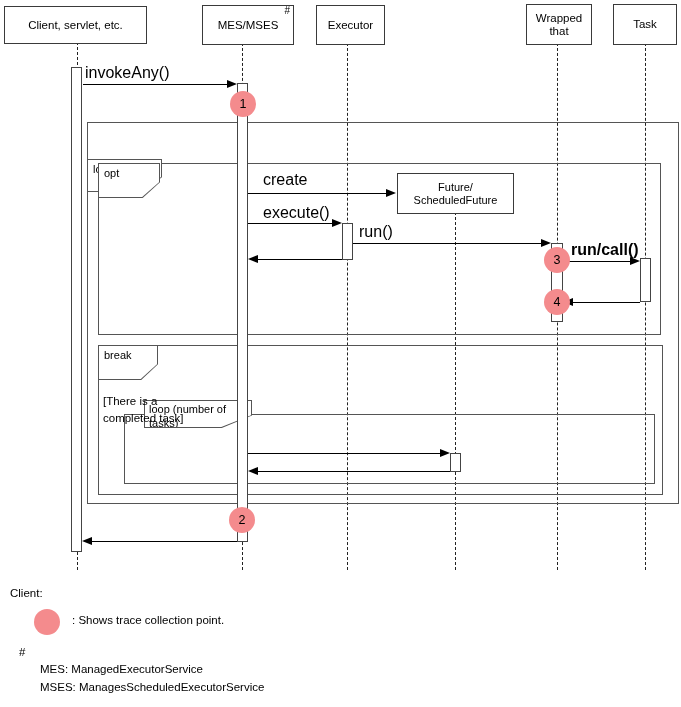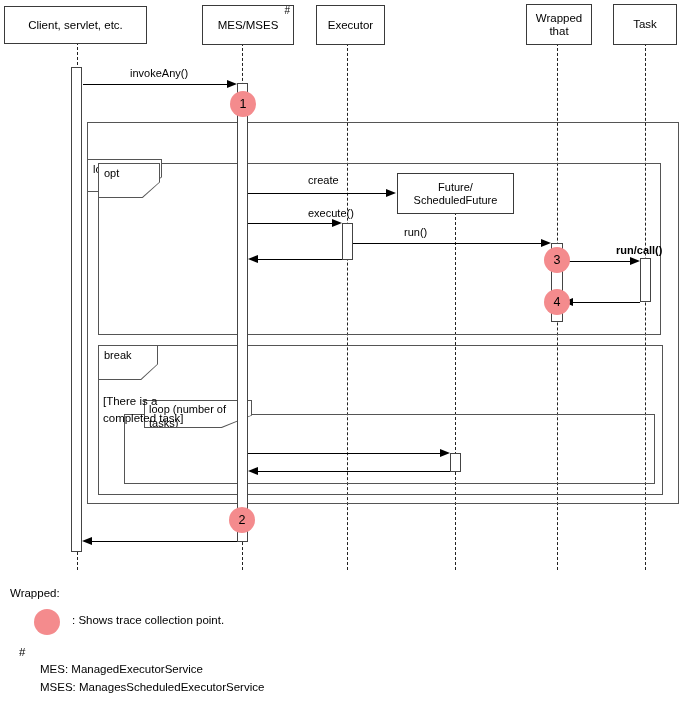--- a/index.html
+++ b/index.html
@@ -21,21 +21,21 @@
               font-size:11px;line-height:14px;padding:2px 5px;box-sizing:border-box;
               white-space:pre-line;}
   
   .act{position:absolute;background:#fff;border:1px solid #444;box-sizing:border-box;z-index:4;}
   
   .msg-line{position:absolute;height:0;border-top:1px solid #000;z-index:5;}
   .arrow-r{position:absolute;width:0;height:0;border-top:4.5px solid transparent;
            border-bottom:4.5px solid transparent;border-left:10px solid #000;z-index:5;}
   .arrow-l{position:absolute;width:0;height:0;border-top:4.5px solid transparent;
            border-bottom:4.5px solid transparent;border-right:10px solid #000;z-index:5;}
-  .msg-label{position:absolute;font-size:11px;line-height:14px;z-index:5;white-space:pre-line;margin-left:45px;}
+  .msg-label{position:absolute;font-size:16px;line-height:14px;z-index:5;white-space:pre-line;}
   .guard{position:absolute;font-size:11.5px;line-height:17px;z-index:5;white-space:pre-line;}
   
   .trace{position:absolute;width:26px;height:26px;border-radius:50%;z-index:6;
          display:flex;align-items:center;justify-content:center;font-size:12.5px;}
   
   .obj-box{position:absolute;border:1px solid #3a3a3a;background:#fff;z-index:4;
            display:flex;align-items:center;justify-content:center;text-align:center;
            font-size:11px;line-height:13px;white-space:pre-line;}
   .legend-text{position:absolute;font-size:11.5px;z-index:5;white-space:nowrap;}
 </style>
@@ -143,20 +143,20 @@
   <div class="trace" style="left: 229px; top: 507px; background-color: rgb(244, 139, 141);">
     <span>2</span>
   </div>
   <div class="trace" style="left: 544px; top: 247px; background-color: rgb(244, 139, 141);">
     <span>3</span>
   </div>
   <div class="trace" style="left: 544px; top: 289px; background-color: rgb(244, 139, 141);">
     <span>4</span>
   </div>
 
-  <div class="legend-text" style="left:10px;top:587px;">Wrapped:</div>
+  <div class="legend-text" style="left:10px;top:587px;">Client:</div>
   <div class="trace" style="left: 34px; top: 609px; background-color: rgb(244, 139, 141);"></div>
   <div class="legend-text" style="left:72px;top:614px;">: Shows trace collection point.</div>
   <div class="legend-text" style="left:19px;top:646px;">#</div>
   <div class="legend-text" style="left:40px;top:663px;">MES: ManagedExecutorService</div>
   <div class="legend-text" style="left:40px;top:681px;">MSES: ManagesScheduledExecutorService</div>
 
 </div>
 
 </body></html>

